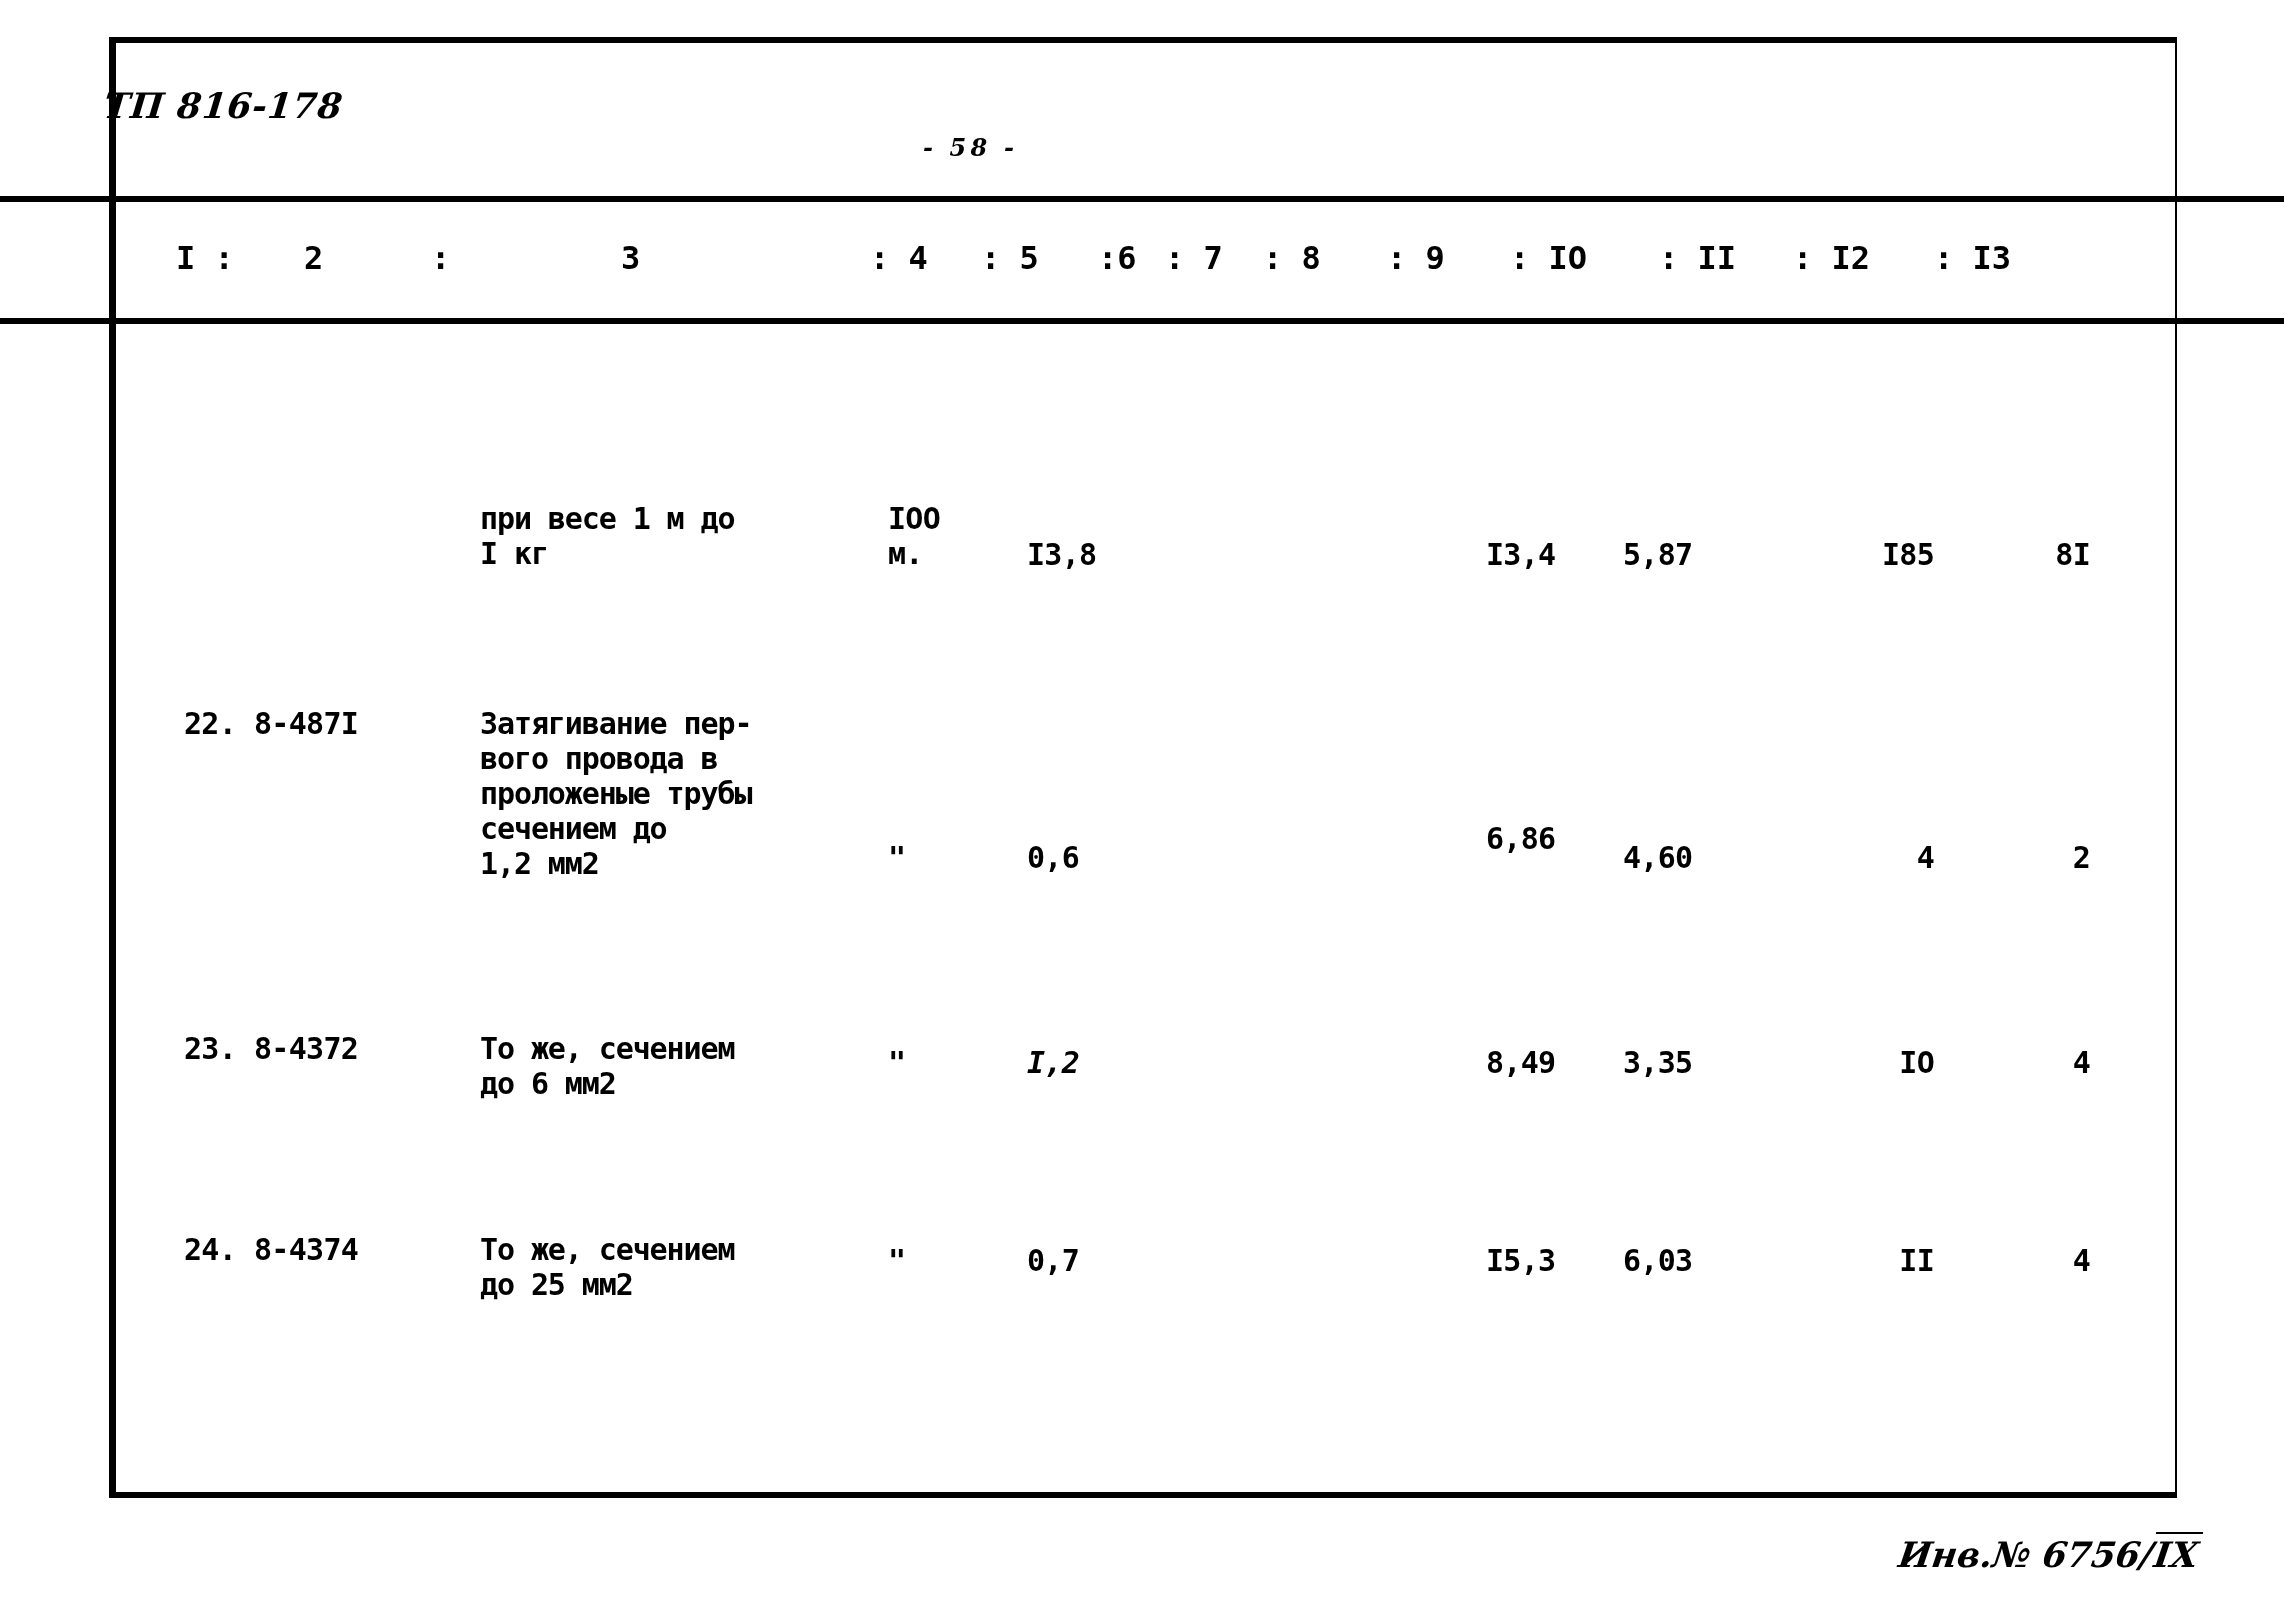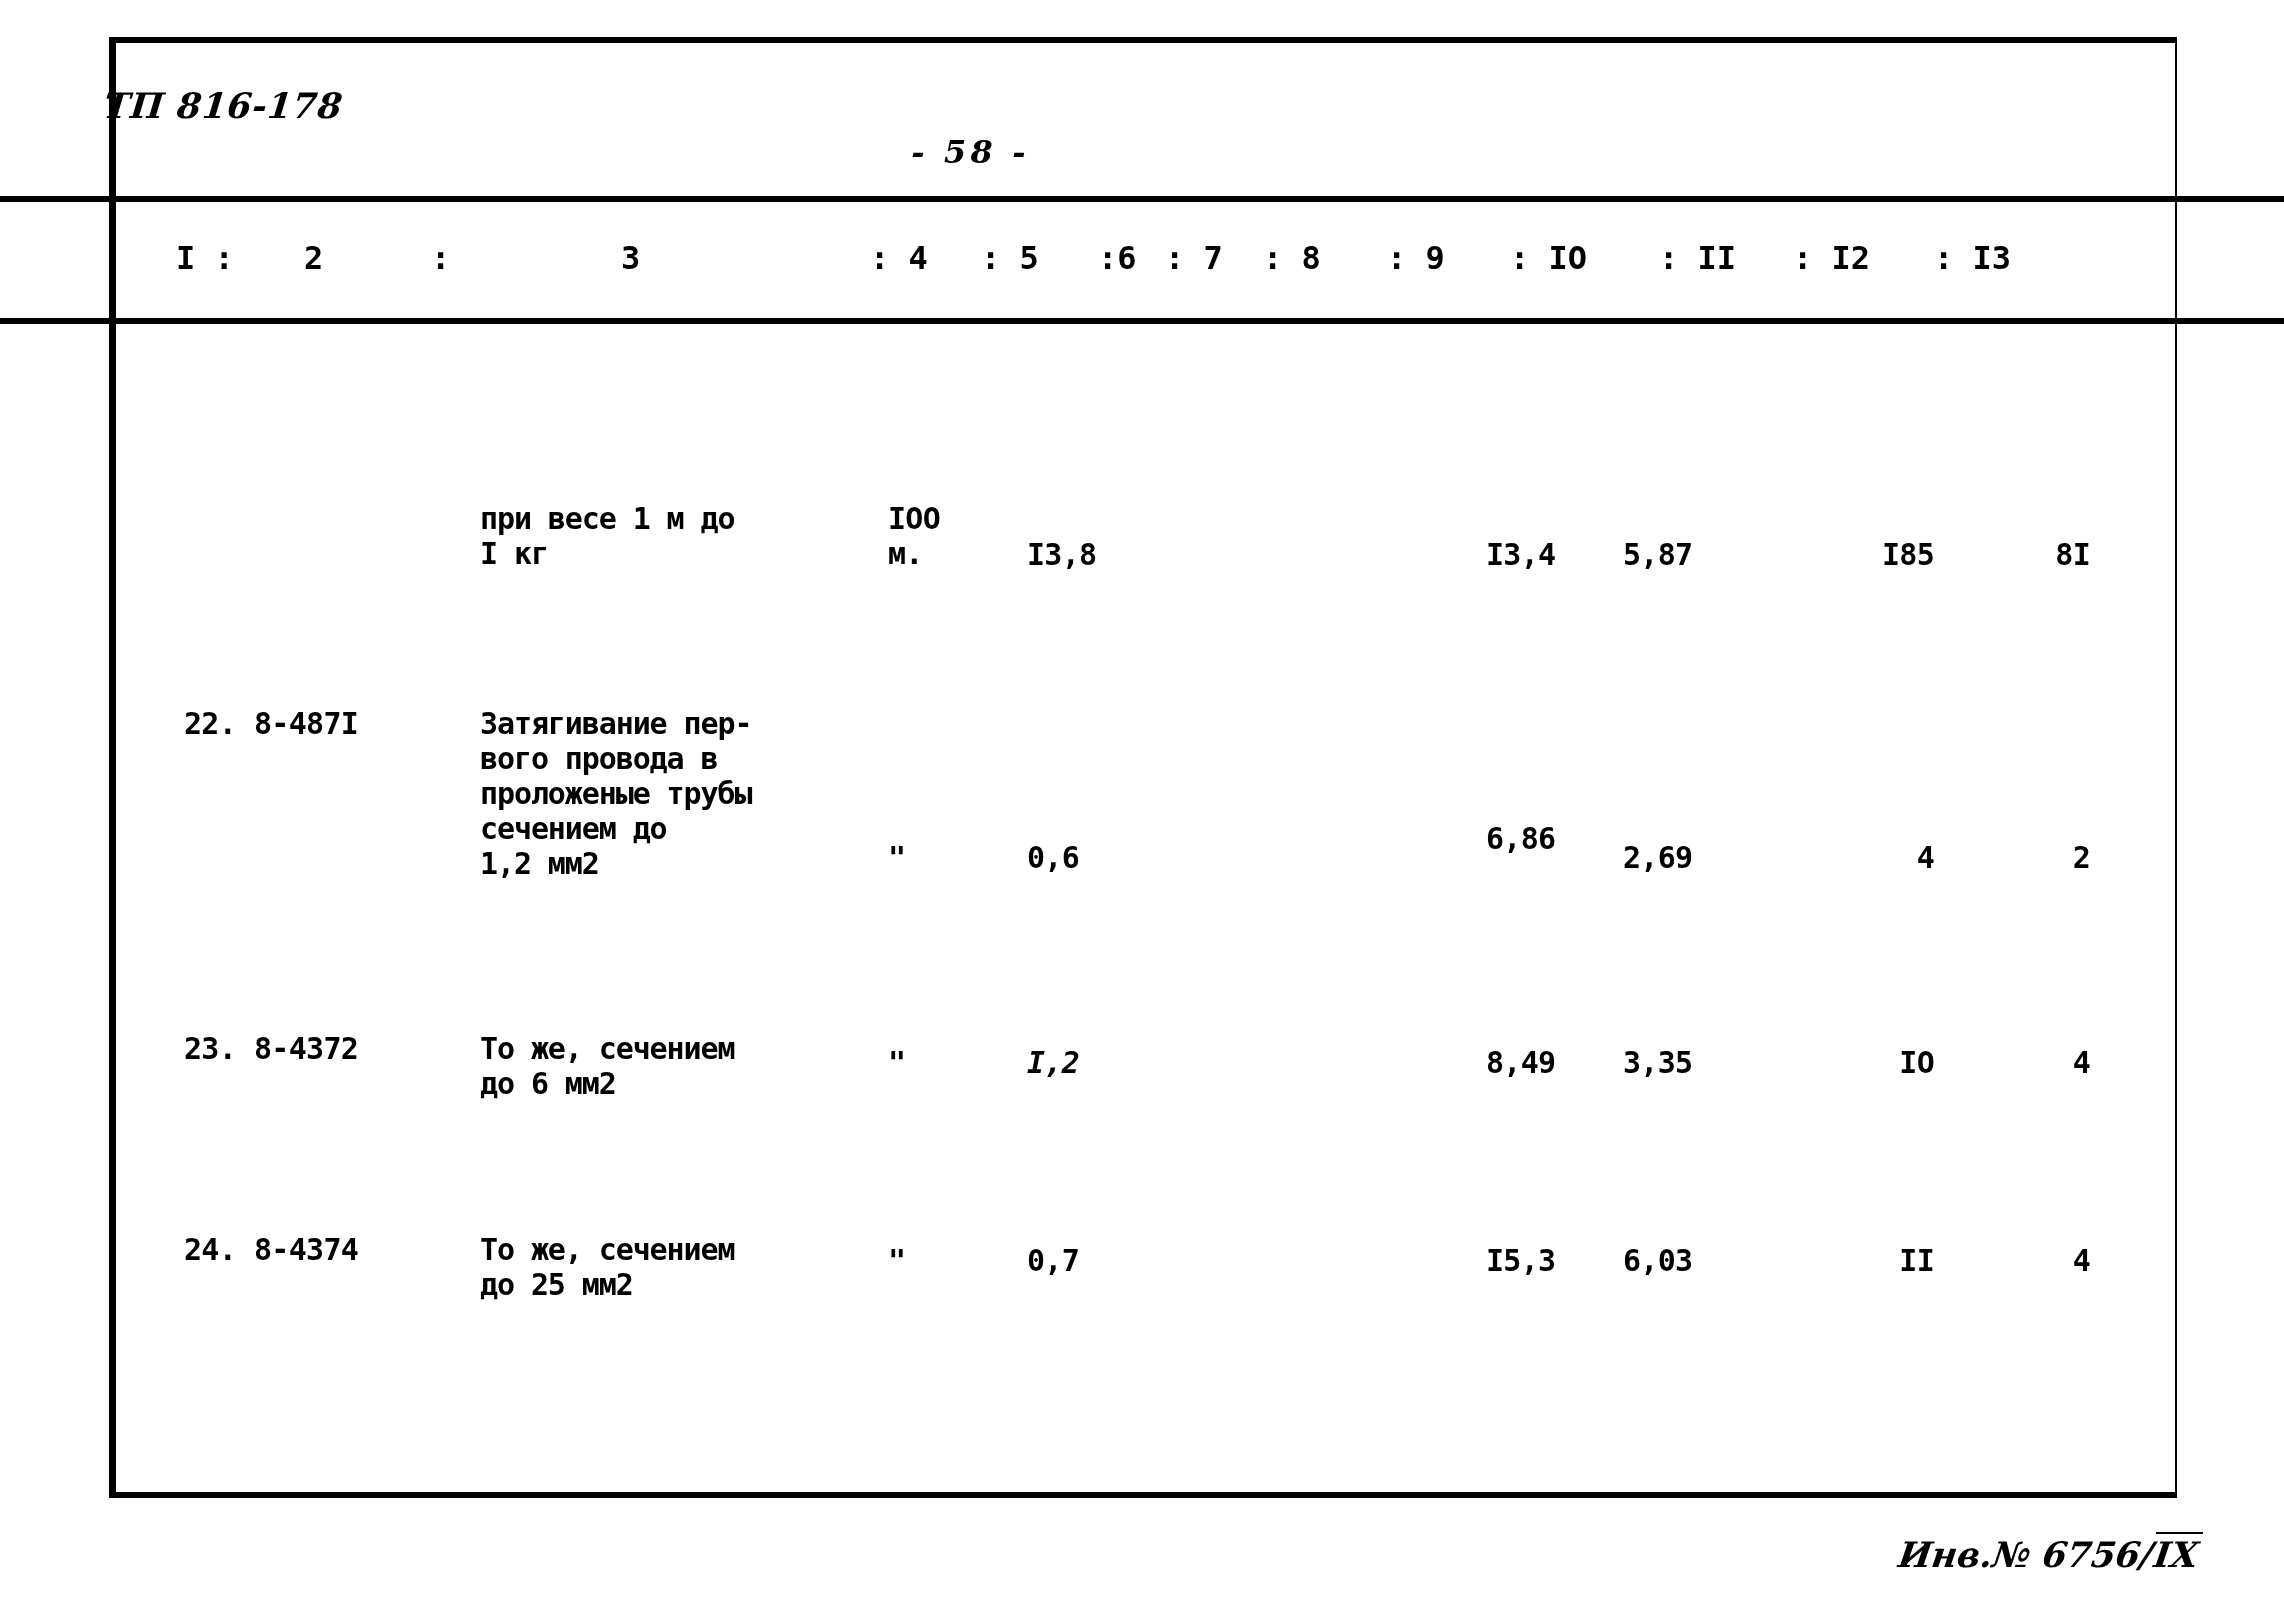--- a/index.html
+++ b/index.html
@@ -48,21 +48,21 @@
   
   #page-number {
     position: absolute;
     left: 0;
     top: 133px;
     width: 1941px;
     text-align: center;
     font-family: "DejaVu Serif", serif;
     font-style: italic;
     font-weight: bold;
-    font-size: 32px;
+    font-size: 24px;
     letter-spacing: 4.2px;
   }
 
   
   .hrule {
     position: absolute;
     left: 0;
     right: 0;
     height: 6.4px;
     background: #000;
@@ -173,21 +173,21 @@
       <div class="cell" style="left: 184px; top: 381px;">22.</div>
       <div class="cell" style="left: 254px; top: 381px;">8-487I</div>
       <div class="cell desc" style="left: 480px; top: 381px;">Затягивание пер-
 вого провода в
 проложеные трубы
 сечением до
 1,2 мм2</div>
       <div class="cell" style="left: 888px; top: 515px;">"</div>
       <div class="cell" style="left: 1027px; top: 515px;">0,6</div>
       <div class="cell" style="left: 1486px; top: 496px;">6,86</div>
-      <div class="cell" style="left: 1623px; top: 515px;">2,69</div>
+      <div class="cell" style="left: 1623px; top: 515px;">4,60</div>
       <div class="cell num" style="left: 1750px; width: 184px; top: 515px;">4</div>
       <div class="cell num" style="left: 1906px; width: 184px; top: 515px;">2</div>
     </div>
     <div class="row" style="top: 0px;">
       <div class="cell" style="left: 184px; top: 706px;">23.</div>
       <div class="cell" style="left: 254px; top: 706px;">8-4372</div>
       <div class="cell desc" style="left: 480px; top: 706px;">То же, сечением
 до 6 мм2</div>
       <div class="cell" style="left: 888px; top: 720px;">"</div>
       <div class="cell" style="left: 1027px; top: 720px; font-style: italic;">I,2</div>

